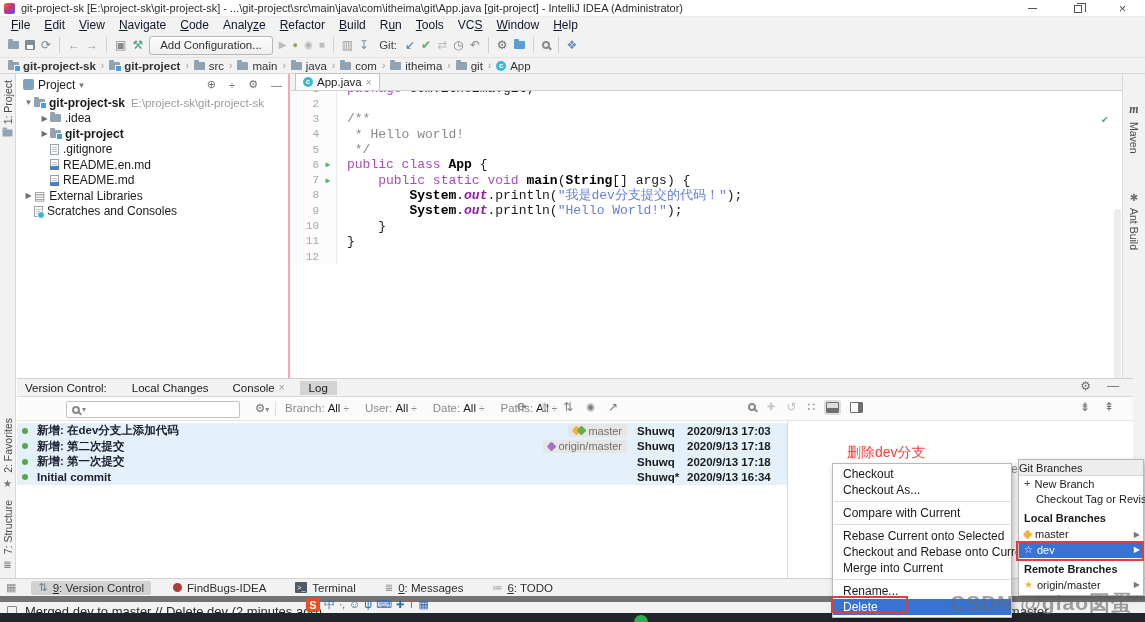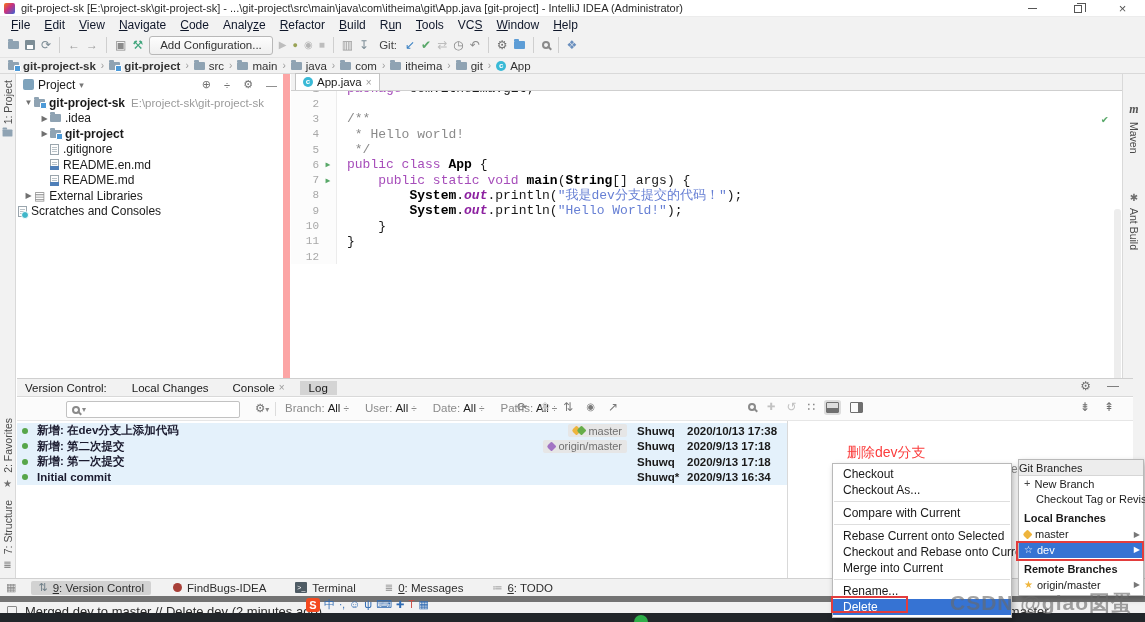--- a/index.html
+++ b/index.html
@@ -43,21 +43,21 @@
   .stripe-left{left:0;top:74px;width:16px;height:504px;border-right:1px solid #d9d9d9;}
   .stripe-right{left:1122px;top:74px;width:23px;height:504px;border-left:1px solid #d9d9d9;}
   .vgroup{position:absolute;display:flex;flex-direction:column;align-items:center;gap:5px;width:100%;}
   .vtext{font-size:10.5px;color:#4a4a4a;white-space:nowrap;}
   .up{writing-mode:vertical-rl;transform:rotate(180deg);}
   .down{writing-mode:vertical-rl;}
   .sicon{font-size:10px;color:#6f6f6f;}
 
   
   .project-panel{position:absolute;left:17px;top:74px;width:273px;height:304px;background:#fff;
-                 border-right:7px solid #fca5a5;}
+                 border-right:2px solid #fca5a5;}
   .pp-header{height:21px;display:flex;align-items:center;padding:0 6px;gap:4px;font-size:12px;}
   .pp-sq{width:11px;height:11px;background:#7fa3bc;border-radius:2px;}
   .pp-caret{color:#777;font-size:9px;}
   .pp-sp{flex:1;}
   .pp-hicon{color:#6f6f6f;font-size:11px;margin-left:9px;}
   .trow{height:15.5px;display:flex;align-items:center;font-size:12px;white-space:nowrap;}
   .trow .chev{width:11px;color:#707070;font-size:8px;text-align:center;flex:none;}
   .trow .lbl{margin-left:4px;}
   .trow .b{font-weight:bold;}
   .tpath{margin-left:6px;color:#9a9a9a;font-size:11.5px;}
@@ -354,21 +354,21 @@
         </div>
         <div class="trow" style="padding-left: 33px;">
           <span class="icdoc md"></span>
           <span class="lbl">README.md</span>
         </div>
         <div class="trow" style="padding-left: 6px;">
           <span class="chev">▶</span>
           <span class="gly" style="color: rgb(138, 138, 138);">▤</span>
           <span class="lbl">External Libraries</span>
         </div>
-        <div class="trow" style="padding-left: 1px;">
+        <div class="trow" style="padding-left: 17px;">
           <span class="icdoc sc"></span>
           <span class="lbl">Scratches and Consoles</span>
         </div>
       </div>
   </div>
 
   <div class="editor">
     <div class="tabbar">
       <span class="etab">
         <span class="iccls">c</span>
@@ -516,21 +516,21 @@
         <span class="graphline"></span>
       <div class="crow">
             <span class="dot"></span>
             <span class="cmsg">新增: 在dev分支上添加代码</span>
             <span class="refpill">
               <span class="ictag y"></span>
               <span class="ictag g"></span>
               <span>master</span>
             </span>
             <span class="cauth">Shuwq</span>
-            <span class="cdate">2020/10/13 17:38</span>
+            <span class="cdate">2020/9/13 17:03</span>
           </div>
           <div class="crow">
             <span class="dot"></span>
             <span class="cmsg">新增: 第二次提交</span>
             <span class="refpill">
               <span class="ictag p"></span>
               <span>origin/master</span>
             </span>
             <span class="cauth">Shuwq</span>
             <span class="cdate">2020/9/13 17:18</span>

